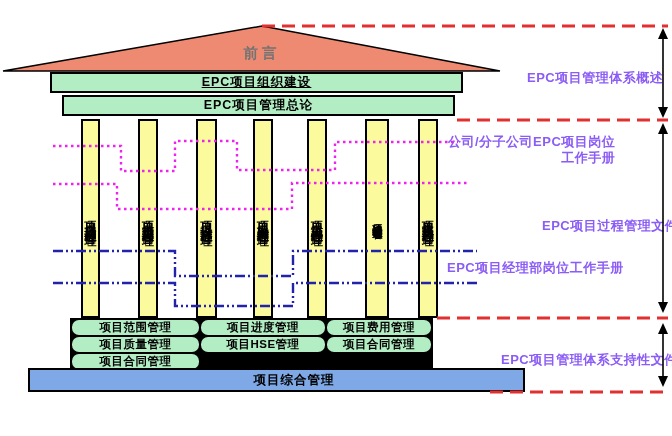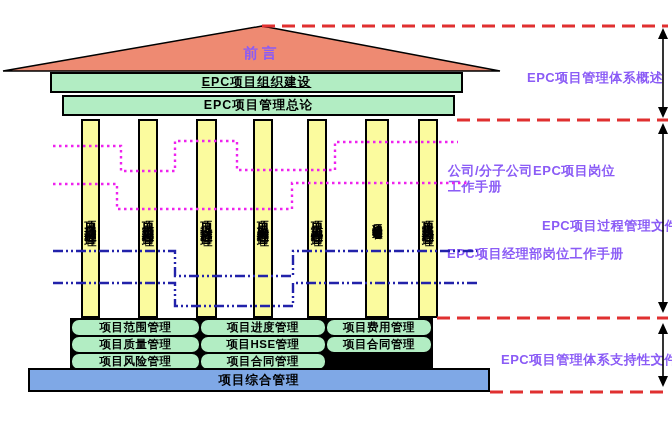--- a/index.html
+++ b/index.html
@@ -45,36 +45,36 @@
   .grid .cell{
     background:#B2EDC3;display:flex;align-items:center;justify-content:center;
     font-weight:bold;font-size:11.5px;letter-spacing:0.5px;border-radius:7px;
   }
 
   
   .base{
     position:absolute;left:28px;top:368px;width:458px;height:20px;
     background:#7FA8E6;border:2px solid #000;
     display:flex;align-items:center;justify-content:center;
-    font-weight:bold;font-size:12.5px;letter-spacing:1px;
+    font-weight:bold;font-size:12.5px;letter-spacing:1px;padding-left:35px;
   }
 
   .roof-label{
     position:absolute;left:225px;top:44px;width:74px;text-align:center;
-    font-size:14.5px;font-weight:bold;color:#8b5cf6;letter-spacing:4px;
+    font-size:14.5px;font-weight:bold;color:#737373;letter-spacing:4px;
   }
 
   .rlabel{
     position:absolute;font-weight:bold;font-size:13px;color:#8b5cf6;
     letter-spacing:0.5px;white-space:nowrap;line-height:16px;
   }
   #rlabel-1{left:527px;top:70px;}
-  #rlabel-2{left:448px;top:163px;}
+  #rlabel-2{left:448px;top:134px;text-align:right;}
   #rlabel-3{left:542px;top:218px;}
-  #rlabel-4{left:447px;top:246px;}
+  #rlabel-4{left:447px;top:260px;}
   #rlabel-5{left:501px;top:352px;}
 
   .caption{
     position:absolute;left:0;top:402px;width:600px;text-align:center;
     font-size:13.5px;font-weight:bold;color:#222;letter-spacing:1px;
   }
   .caption .mark{color:#8899aa;font-weight:normal;font-size:12px;}
 </style>
 </head>
 <body>
@@ -116,21 +116,20 @@
     <span>项目收尾过程管理</span>
   </div>
 
   <div class="grid">
     <div class="cell">项目范围管理</div>
     <div class="cell">项目进度管理</div>
     <div class="cell">项目费用管理</div>
     <div class="cell">项目质量管理</div>
     <div class="cell">项目HSE管理</div>
     <div class="cell">项目合同管理</div>
-    <div class="cell">项目风险管理</div>
     <div class="cell">项目合同管理</div>
   </div>
 
   <div class="base">
     <span>项目综合管理</span>
   </div>
 
   <div class="rlabel" id="rlabel-1">EPC项目管理体系概述</div>
   <div class="rlabel" id="rlabel-2">
     <div>公司/分子公司EPC项目岗位</div>

